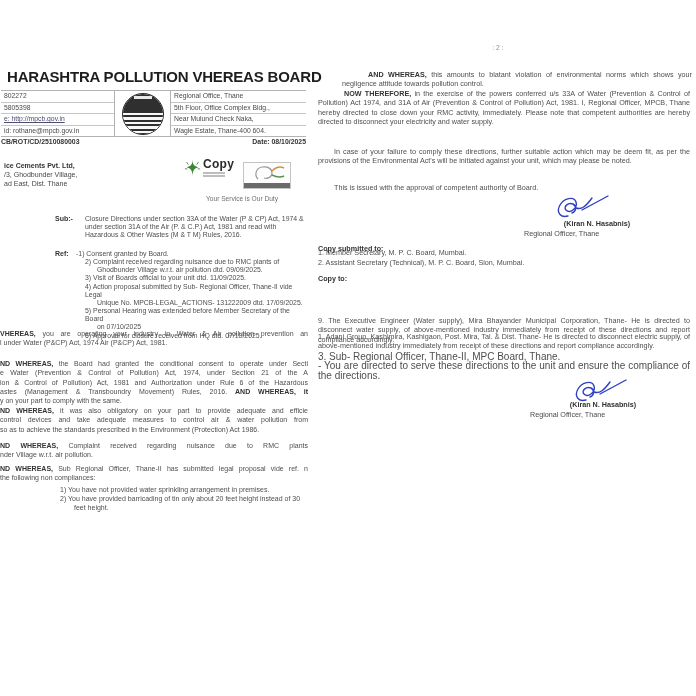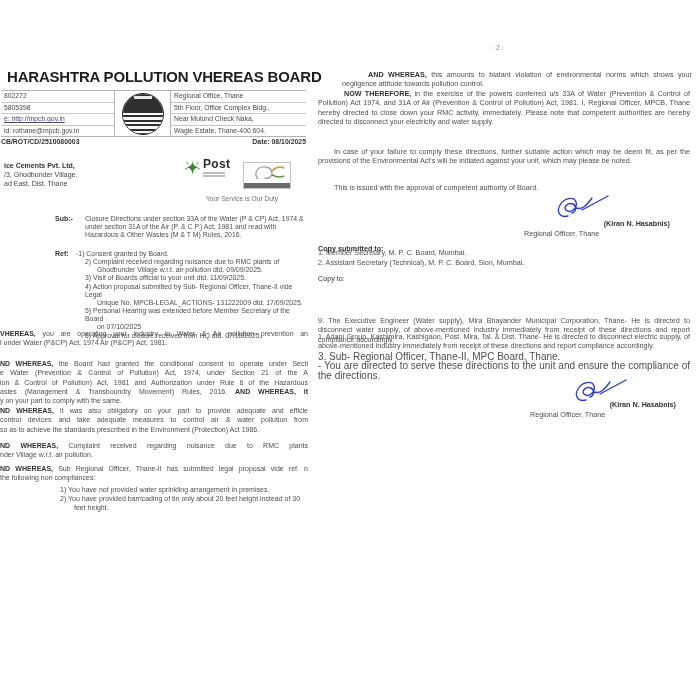--- a/index.html
+++ b/index.html
@@ -63,27 +63,27 @@
   .rp { position:absolute; left:318px; top:0; width:378px; height:696px; }
   .pagenum { position:absolute; left:150px; top:44px; width:60px; text-align:center; font-size:6.8px; color:#8d8d8d; }
   .rp-para { position:absolute; left:0; width:372px; font-size:7.2px; line-height:9.35px; text-align:justify; }
   .pa { top:70px; text-indent:26px;margin-left:24px; }
   .pb { top:89px; text-indent:26px; }
   .pc { top:147px; text-indent:16px; }
   .pd { top:183px; text-indent:16px; text-align:left; }
   .sig-svg { position:absolute; width:78px; height:30px; }
   .sig1-svg { left:228px; top:192px; }
   .sig2-svg { left:246px; top:376px; }
-  .sig-name { position:absolute; width:146px; text-align:right; font-size:7.2px; font-weight:bold; color:#333; }
+  .sig-name { position:absolute; width:146px; text-align:center; font-size:7.2px; font-weight:bold; color:#333; }
   .sig-title { position:absolute; width:146px; text-align:left; font-size:7.2px; color:#4a4a4a; }
   .sn1 { left:206px; top:219px; } .st1 { left:206px; top:229px; }
   .sn2 { left:212px; top:400px; } .st2 { left:212px; top:410px; }
   .cs-head { position:absolute; left:0; top:244px; font-size:7.2px; font-weight:bold; color:#333; }
   .cs-items { position:absolute; left:0; top:248px; width:372px; font-size:7.2px; line-height:9.8px; }
-  .ct-head { position:absolute; left:0; top:274px; font-size:7.2px; font-weight:normal; color:#333; }
+  .ct-head { position:absolute; left:0; top:274px; font-size:7.2px; font-weight:bold; color:#333; }
   .c1 { top:292px;margin-top:40px; } .c2 { top:316px; }
   .c3 { position:absolute; left:0; top:352px; width:372px; font-size:10px; line-height:9.35px; text-align:justify; }
   .c3 .ll { text-align-last:left; }
 </style>
 </head>
 <body>
 
 <div class="doc">
 
   <div class="lp">
@@ -121,21 +121,21 @@
       <div>/3, Ghodbunder Village,</div>
       <div>ad East, Dist. Thane</div>
     </div>
 
     <div class="life">
       <svg width="17" height="20" viewBox="0 0 20 22" style="margin-right:2px;">
         <path d="M10 21 C10 14 8 11 3 10 C8 9 10 7 10 1 C10 7 12 9 17 10 C12 11 10 14 10 21" fill="#3f8436"></path>
         <path d="M3 4 L5 7 M17 4 L15 7 M1 12 L4 12 M19 12 L16 12" stroke="#3f8436" stroke-width="1"></path>
       </svg>
       <div>
-        <div class="life-word">Post</div>
+        <div class="life-word">Copy</div>
         <div class="life-sub"></div>
         <div class="life-sub"></div>
       </div>
     </div>
 
     <div class="azadi">
       <svg width="46" height="20" viewBox="0 0 46 20">
         <path d="M14 16 C10 12 12 5 18 4 C24 3 28 6 28 10 C28 14 24 16 20 15" fill="none" stroke="#9a9a9a" stroke-width="1.2"></path>
         <path d="M28 8 C32 4 36 3 40 5" fill="none" stroke="#d98f3a" stroke-width="1.4"></path>
         <path d="M28 12 C32 14 36 15 40 13" fill="none" stroke="#5d8f4f" stroke-width="1.4"></path>

